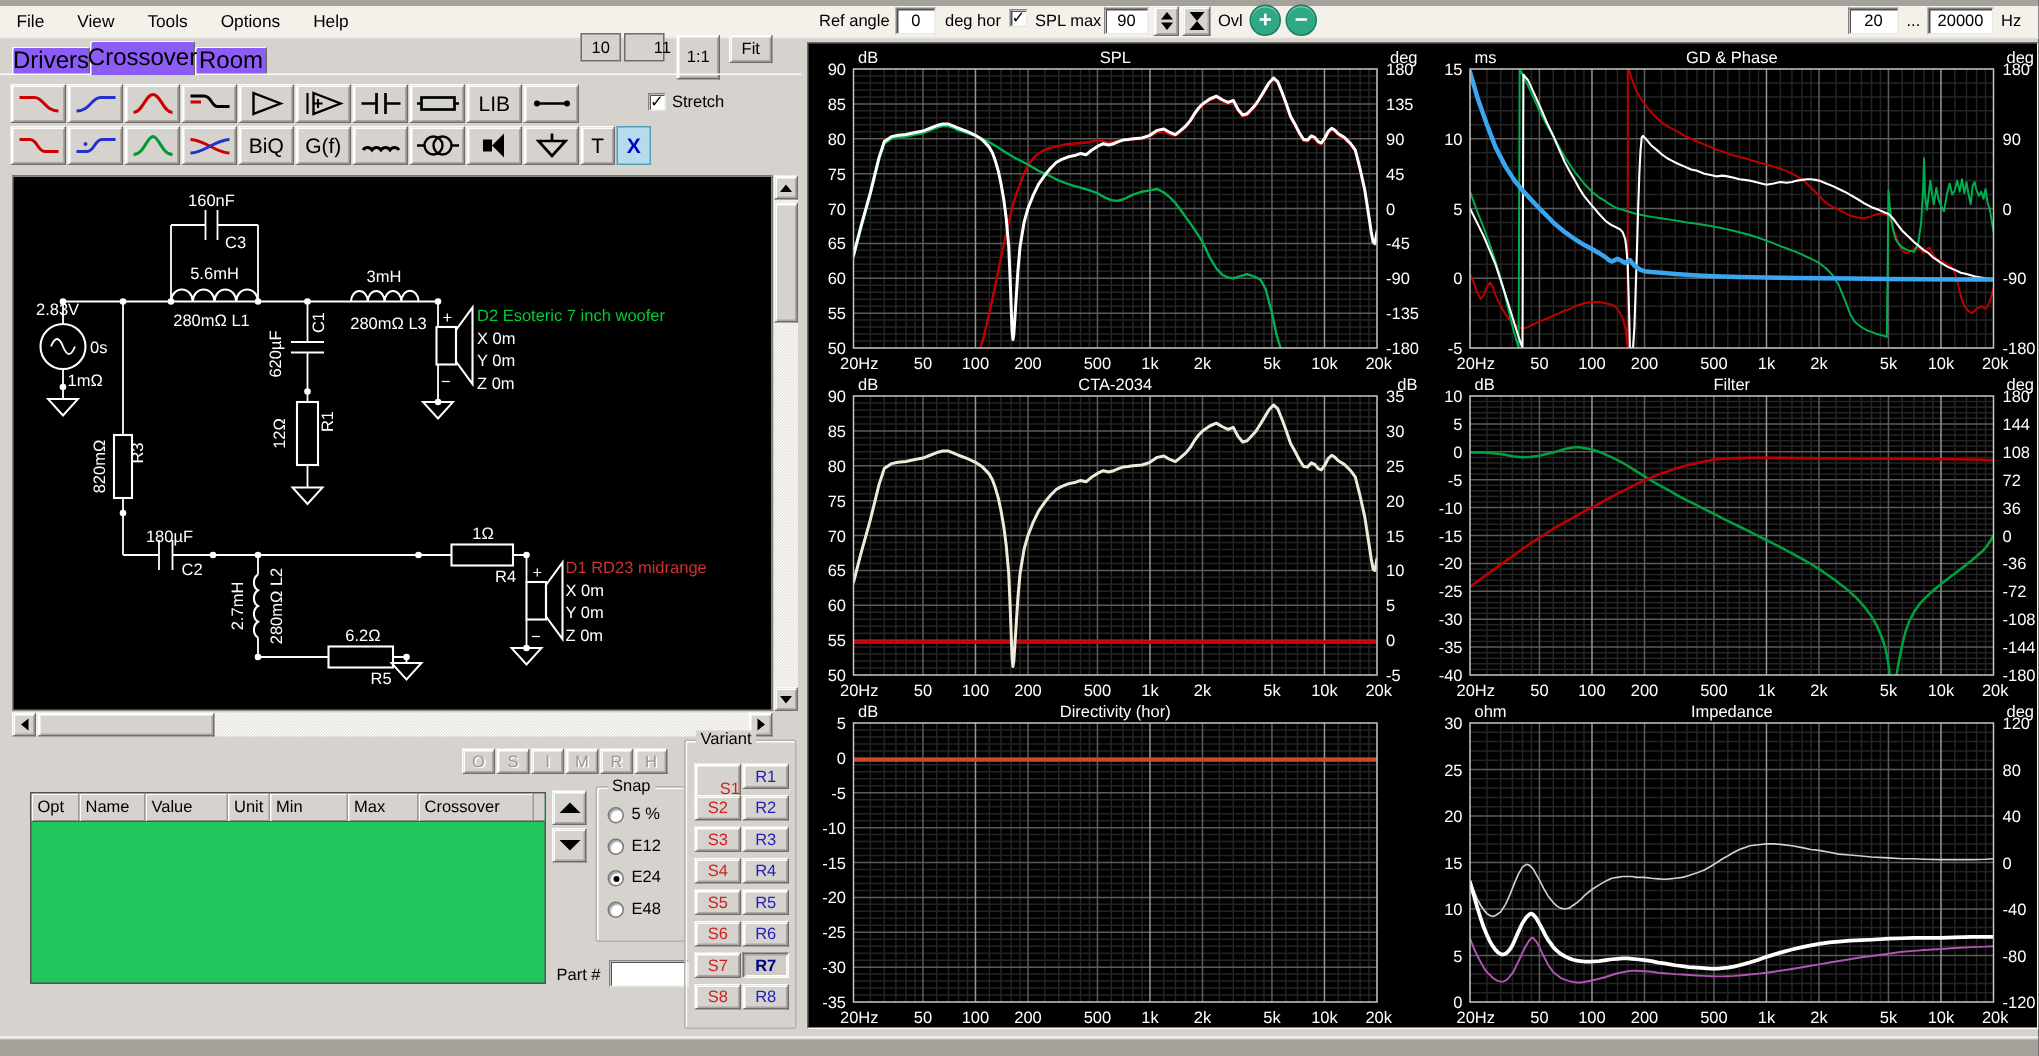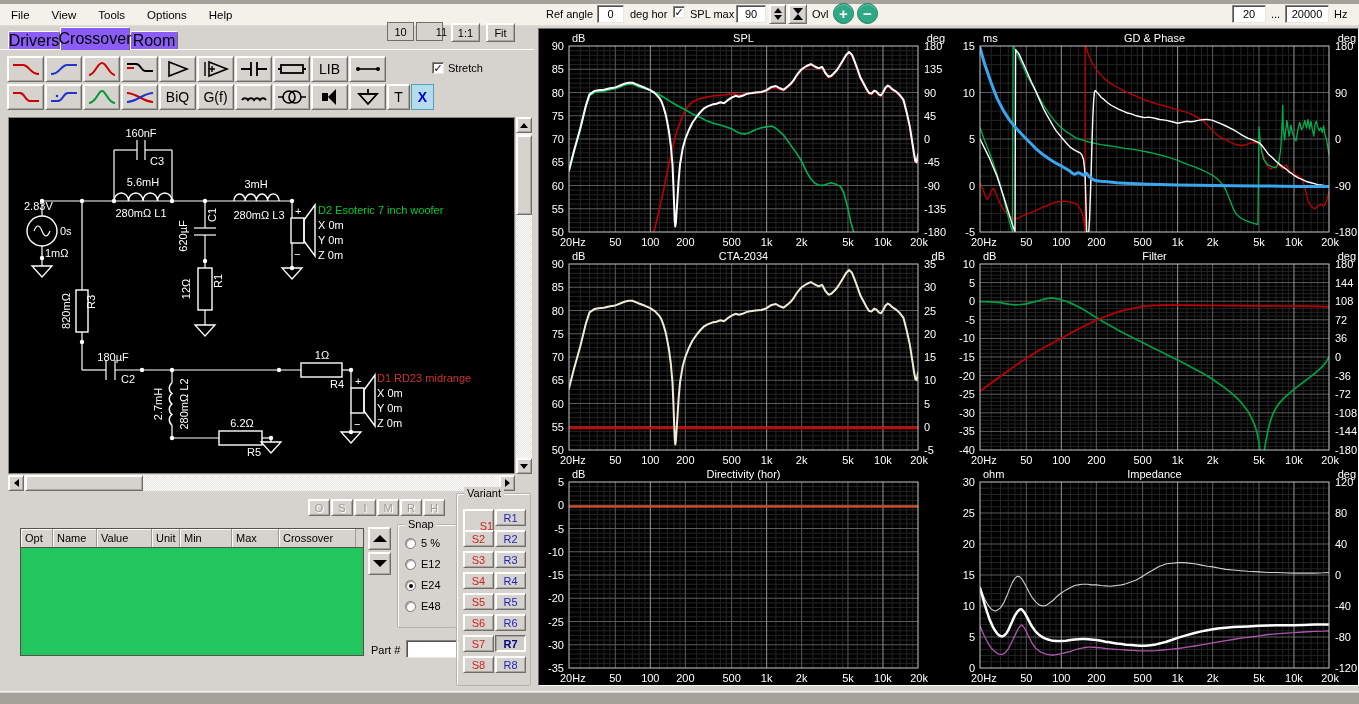--- a/index.html
+++ b/index.html
@@ -44,21 +44,21 @@
       <span class="menu-item">Options</span>
       <span class="menu-item">Help</span>
     </div>
   </div>
 <div class="abs botline"></div>
 <div class="abs botstrip"></div>
 
 <div id="view-buttons">
     <span class="abs flat" style="left: 387px; top: 22px; width: 27px; height: 19px; display: flex; align-items: center; justify-content: center;">10</span>
     <span class="abs flat" style="left: 416px; top: 22px; width: 27px; height: 19px; display: flex; align-items: center; justify-content: center; padding-left: 24px;">11</span>
-    <span class="abs btn" style="left: 451px; top: 23px; width: 29px; height: 19px; display: flex; align-items: center; justify-content: center;">1:1</span>
+    <span class="abs btn" style="left: 451px; top: 23px; width: 29px; height: 30px; display: flex; align-items: center; justify-content: center;">1:1</span>
     <span class="abs btn" style="left: 486px; top: 23px; width: 29px; height: 19px; display: flex; align-items: center; justify-content: center;">Fit</span>
   </div>
 
 <div class="abs" style="left:540px;top:0;width:819px;height:28px">
   <span class="abs" style="left:6px;top:8px">Ref angle</span>
   <input class="abs tbx" style="left: 57px; top: 5px; width: 27px; height: 18px; text-align: center;" value="0">
   <span class="abs" style="left:90px;top:8px">deg hor</span>
   <span class="abs cb" style="left:133px;top:6px">✓</span>
   <span class="abs" style="left:150px;top:8px">SPL max</span>
   <input class="abs tbx" style="left: 196px; top: 5px; width: 30px; height: 18px; text-align: center;" value="90">

